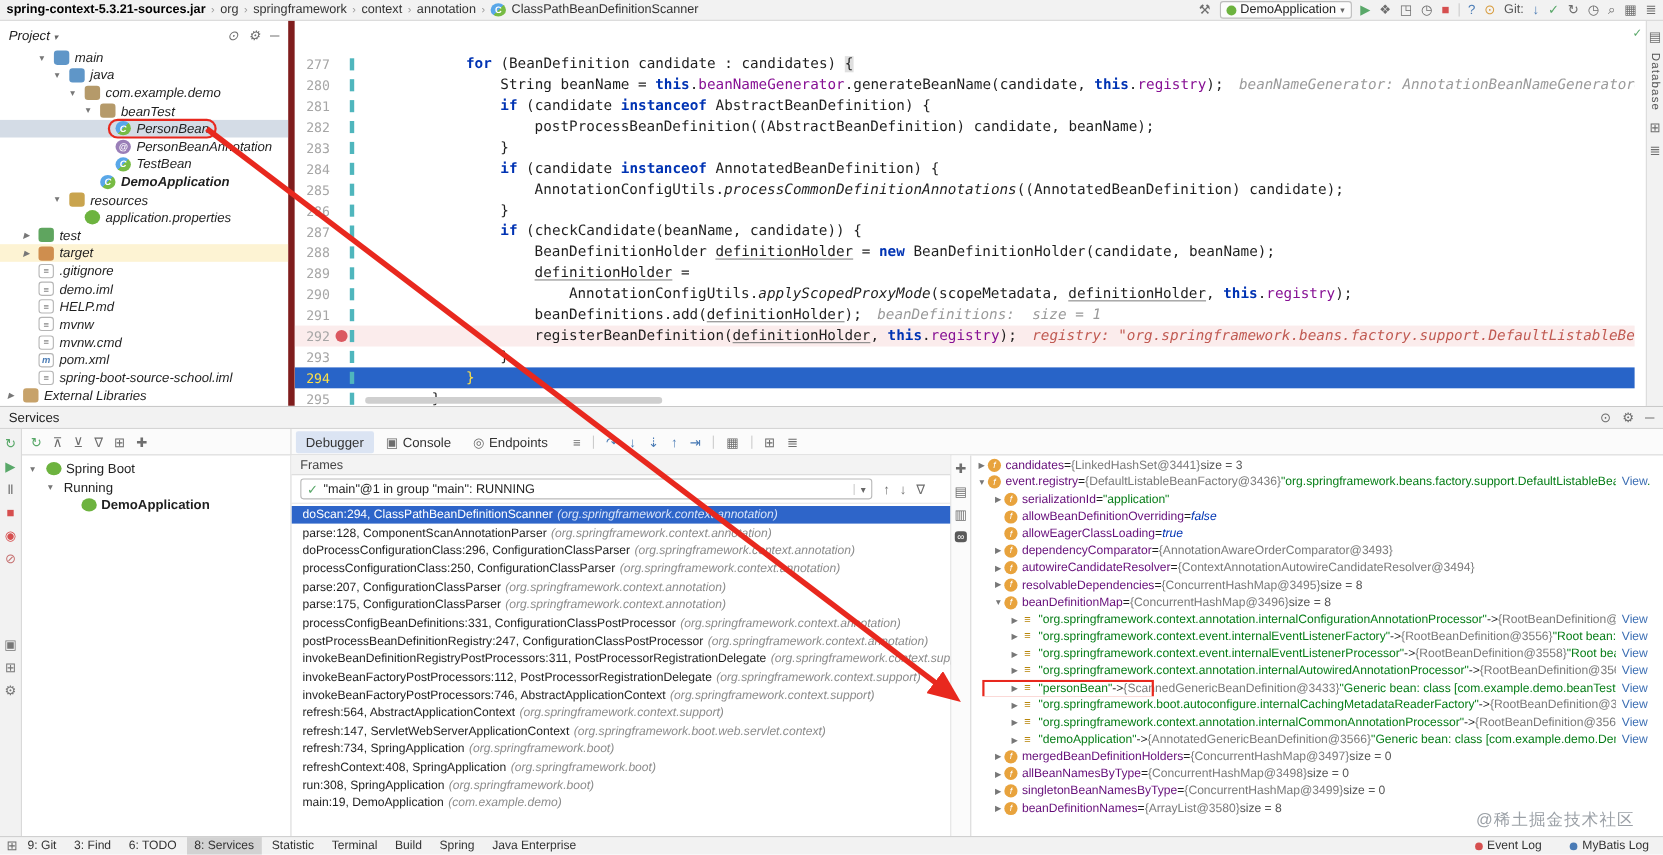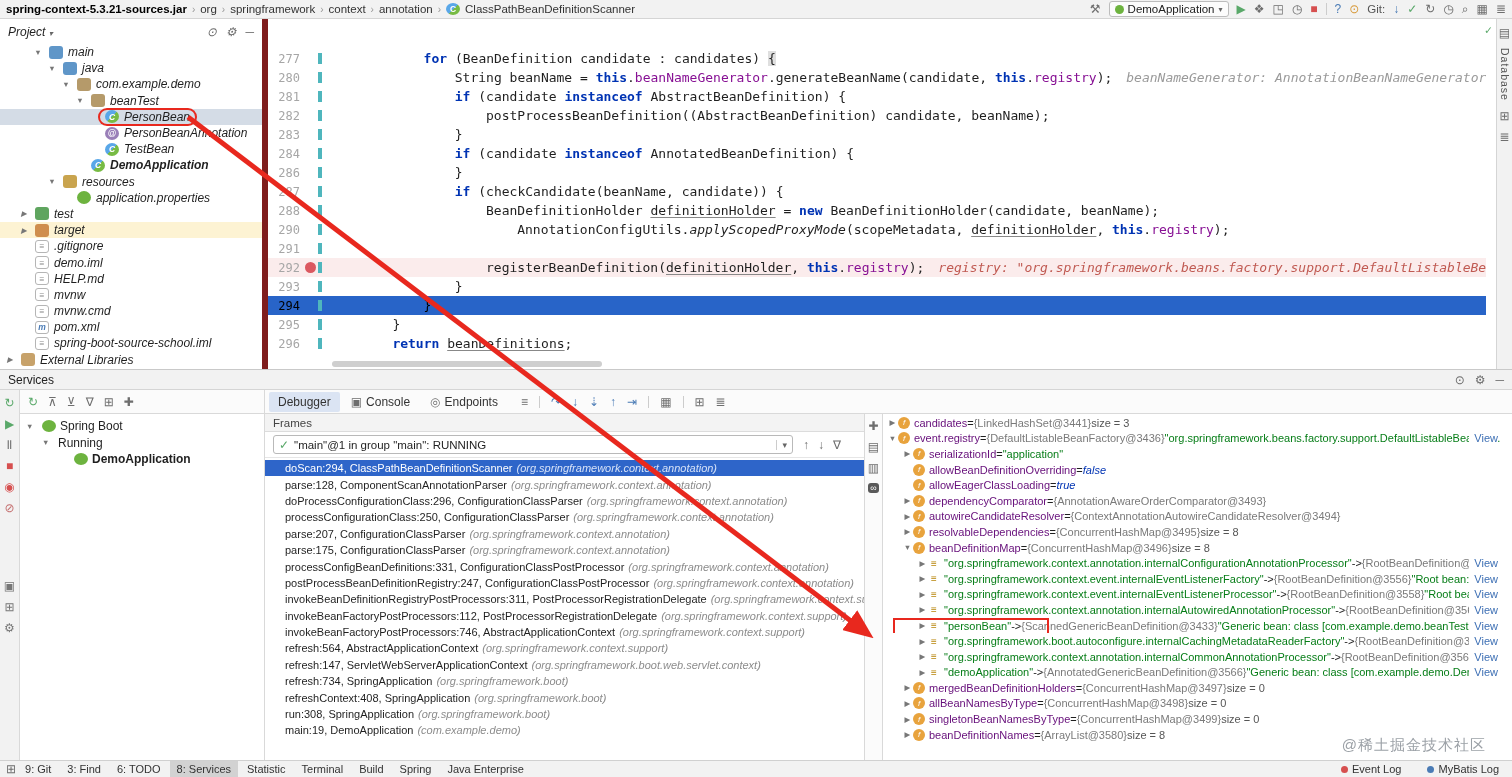--- a/index.html
+++ b/index.html
@@ -55,21 +55,21 @@
 .codetext{flex:1;overflow:hidden;}
 .seg{white-space:pre;}
 .kw{color:var(--keyword_blue);font-weight:600;}
 .fld{color:var(--field_purple);}
 .smtd{font-style:italic;}
 .und{text-decoration:underline;text-decoration-color:#888;text-underline-offset:2px;}
 .hint{color:var(--hint_gray);font-style:italic;margin-left:14px;}
 .hintred{color:#c05a52;font-style:italic;margin-left:14px;}
 .brc{background:#dfdfdf;}
 .cl.exec{background:var(--exec_line);}
-.cl.exec .seg,.cl.exec .ln{color:#000000;}
+.cl.exec .seg,.cl.exec .ln{color:#fde047;}
 .cl.bp{background:#fbecec;}
 .hscroll{position:absolute;bottom:2px;left:64px;width:270px;height:6px;background:#cfcfcf;border-radius:3px;}
 .editor-check{position:absolute;top:4px;right:4px;color:#59a869;font-size:12px;}
 
 
 .rstripe{width:16px;background:#f2f2f2;border-left:1px solid #d5d5d5;display:flex;flex-direction:column;align-items:center;padding-top:8px;gap:9px;}
 .vlabel{writing-mode:vertical-rl;font-size:10.5px;color:#555;letter-spacing:1px;}
 
 
 .services{flex:0 0 391px;border-top:1px solid #c9c9c9;display:flex;flex-direction:column;background:#fff;min-height:0;}
@@ -88,21 +88,21 @@
 .svc-cols{flex:1;display:flex;min-height:0;}
 .svc-tree-col{flex:0 0 245px;border-right:1px solid #d9d9d9;padding-top:4px;}
 .strow{height:16.5px;display:flex;align-items:center;gap:4px;font-size:12px;white-space:nowrap;}
 .frames-col{flex:0 0 600px;display:flex;flex-direction:column;border-right:1px solid #d9d9d9;min-width:0;}
 .col-caption{height:18px;background:#f3f3f3;border-bottom:1px solid #dcdcdc;font-size:11.5px;color:#444;display:flex;align-items:center;padding-left:8px;flex:0 0 18px;}
 .thread-row{height:26px;display:flex;align-items:center;gap:10px;padding:0 8px;border-bottom:1px solid #e6e6e6;flex:0 0 26px;}
 .thread-combo{flex:0 0 520px;height:19px;border:1px solid #b9b9b9;border-radius:3px;background:#fff;display:flex;align-items:center;gap:5px;padding:0 5px;font-size:11.5px;overflow:hidden;}
 .thread-combo .tchev{margin-left:auto;color:#666;font-size:9px;border-left:1px solid #ccc;padding-left:5px;}
 .thread-icons{display:flex;gap:9px;}
 #frames-list{flex:1;overflow:hidden;padding-top:2px;}
-.frame{height:16.4px;display:flex;align-items:center;padding-left:20px;font-size:11px;white-space:nowrap;overflow:hidden;}
+.frame{height:16.4px;display:flex;align-items:center;padding-left:10px;font-size:11px;white-space:nowrap;overflow:hidden;}
 .frame .fpkg{font-style:italic;color:#8c8c8c;margin-left:4px;}
 .frame.sel{background:var(--selection);color:#fff;}
 .frame.sel .fpkg{color:#d6e2f8;}
 .mid-strip{flex:0 0 18px;border-right:1px solid #d9d9d9;display:flex;flex-direction:column;align-items:center;gap:9px;padding-top:6px;background:#fbfbfb;font-size:11px;}
 .badge{background:#5a5a5a;color:#fff;border-radius:3px;font-size:9px;padding:0 2px;}
 .vars-col{flex:1;display:flex;flex-direction:column;min-width:0;}
 #vars-list{flex:1;overflow:hidden;padding-top:1px;}
 .vrow{height:15.6px;display:flex;align-items:center;font-size:11px;white-space:nowrap;overflow:hidden;position:relative;padding-right:46px;}
 .vrow .va{width:11px;font-size:7.5px;color:#777;text-align:center;flex:0 0 11px;}
 .vic{width:12px;height:12px;border-radius:50%;background:#e8a33d;color:#fff;font-size:8px;font-style:italic;display:inline-flex;align-items:center;justify-content:center;margin-right:4px;flex:0 0 12px;}
@@ -325,25 +325,27 @@
     </div>
 
     <div class="editor">
       <div id="code">
           <div class="cl"><span class="ln">277</span><span class="gut"><span class="vcs"></span></span><span class="codetext" style="padding-left: 93.6px;"><span class="seg kw">for</span><span class="seg pln"> (BeanDefinition candidate : candidates) </span><span class="seg pln brc">{</span></span></div>
           <div class="cl"><span class="ln">280</span><span class="gut"><span class="vcs"></span></span><span class="codetext" style="padding-left: 124.8px;"><span class="seg pln">String beanName = </span><span class="seg kw">this</span><span class="seg pln">.</span><span class="seg fld">beanNameGenerator</span><span class="seg pln">.generateBeanName(candidate, </span><span class="seg kw">this</span><span class="seg pln">.</span><span class="seg fld">registry</span><span class="seg pln">);</span><span class="seg hint">beanNameGenerator: AnnotationBeanNameGenerator@3435</span></span></div>
           <div class="cl"><span class="ln">281</span><span class="gut"><span class="vcs"></span></span><span class="codetext" style="padding-left: 124.8px;"><span class="seg kw">if</span><span class="seg pln"> (candidate </span><span class="seg kw">instanceof</span><span class="seg pln"> AbstractBeanDefinition) {</span></span></div>
           <div class="cl"><span class="ln">282</span><span class="gut"><span class="vcs"></span></span><span class="codetext" style="padding-left: 156px;"><span class="seg pln">postProcessBeanDefinition((AbstractBeanDefinition) candidate, beanName);</span></span></div>
           <div class="cl"><span class="ln">283</span><span class="gut"><span class="vcs"></span></span><span class="codetext" style="padding-left: 124.8px;"><span class="seg pln">}</span></span></div>
           <div class="cl"><span class="ln">284</span><span class="gut"><span class="vcs"></span></span><span class="codetext" style="padding-left: 124.8px;"><span class="seg kw">if</span><span class="seg pln"> (candidate </span><span class="seg kw">instanceof</span><span class="seg pln"> AnnotatedBeanDefinition) {</span></span></div>
+          <div class="cl"><span class="ln">285</span><span class="gut"><span class="vcs"></span></span><span class="codetext" style="padding-left: 156px;"><span class="seg pln">AnnotationConfigUtils.</span><span class="seg smtd">processCommonDefinitionAnnotations</span><span class="seg pln">((AnnotatedBeanDefinition) candidate);</span></span></div>
           <div class="cl"><span class="ln">286</span><span class="gut"><span class="vcs"></span></span><span class="codetext" style="padding-left: 124.8px;"><span class="seg pln">}</span></span></div>
           <div class="cl"><span class="ln">287</span><span class="gut"><span class="vcs"></span></span><span class="codetext" style="padding-left: 124.8px;"><span class="seg kw">if</span><span class="seg pln"> (checkCandidate(beanName, candidate)) {</span></span></div>
           <div class="cl"><span class="ln">288</span><span class="gut"><span class="vcs"></span></span><span class="codetext" style="padding-left: 156px;"><span class="seg pln">BeanDefinitionHolder </span><span class="seg pln und">definitionHolder</span><span class="seg pln"> = </span><span class="seg kw">new</span><span class="seg pln"> BeanDefinitionHolder(candidate, beanName);</span></span></div>
+          <div class="cl"><span class="ln">289</span><span class="gut"><span class="vcs"></span></span><span class="codetext" style="padding-left: 156px;"><span class="seg pln und">definitionHolder</span><span class="seg pln"> =</span></span></div>
           <div class="cl"><span class="ln">290</span><span class="gut"><span class="vcs"></span></span><span class="codetext" style="padding-left: 187.2px;"><span class="seg pln">AnnotationConfigUtils.</span><span class="seg smtd">applyScopedProxyMode</span><span class="seg pln">(scopeMetadata, </span><span class="seg pln und">definitionHolder</span><span class="seg pln">, </span><span class="seg kw">this</span><span class="seg pln">.</span><span class="seg fld">registry</span><span class="seg pln">);</span></span></div>
-          <div class="cl"><span class="ln">291</span><span class="gut"><span class="vcs"></span></span></div>
+          <div class="cl"><span class="ln">291</span><span class="gut"><span class="vcs"></span></span><span class="codetext" style="padding-left: 156px;"><span class="seg pln">beanDefinitions.add(</span><span class="seg pln und">definitionHolder</span><span class="seg pln">);</span><span class="seg hint">beanDefinitions:  size = 1</span></span></div>
           <div class="cl bp"><span class="ln">292</span><span class="gut"><span class="bpdot"></span><span class="vcs"></span></span><span class="codetext" style="padding-left: 156px;"><span class="seg pln">registerBeanDefinition(</span><span class="seg pln und">definitionHolder</span><span class="seg pln">, </span><span class="seg kw">this</span><span class="seg pln">.</span><span class="seg fld">registry</span><span class="seg pln">);</span><span class="seg hintred">registry: "org.springframework.beans.factory.support.DefaultListableBeanFactory@150a…</span></span></div>
           <div class="cl"><span class="ln">293</span><span class="gut"><span class="vcs"></span></span><span class="codetext" style="padding-left: 124.8px;"><span class="seg pln">}</span></span></div>
           <div class="cl exec"><span class="ln">294</span><span class="gut"><span class="vcs"></span></span><span class="codetext" style="padding-left: 93.6px;"><span class="seg pln">}</span></span></div>
           <div class="cl"><span class="ln">295</span><span class="gut"><span class="vcs"></span></span><span class="codetext" style="padding-left: 62.4px;"><span class="seg pln">}</span></span></div>
           <div class="cl"><span class="ln">296</span><span class="gut"><span class="vcs"></span></span><span class="codetext" style="padding-left: 62.4px;"><span class="seg kw">return </span><span class="seg pln und">beanDefinitions</span><span class="seg pln">;</span></span></div>
         </div>
       <div class="hscroll"></div>
       <div class="editor-check">✓</div>
     </div>
 

